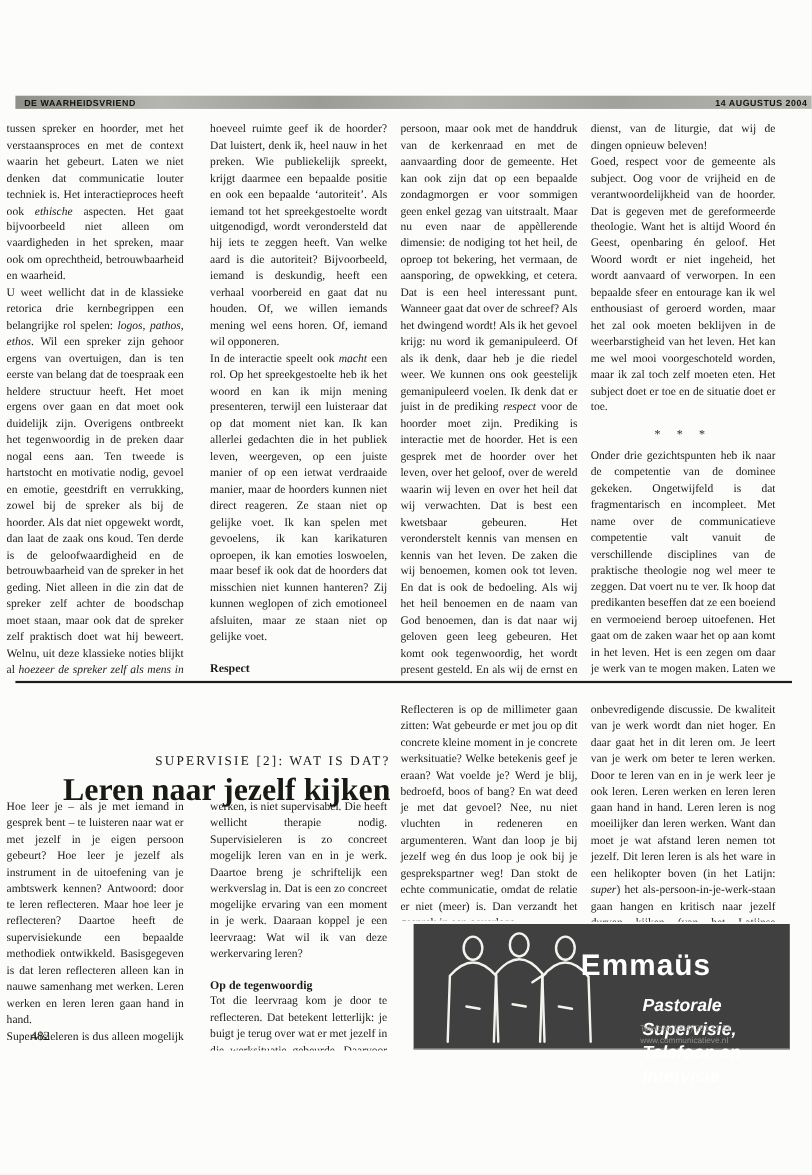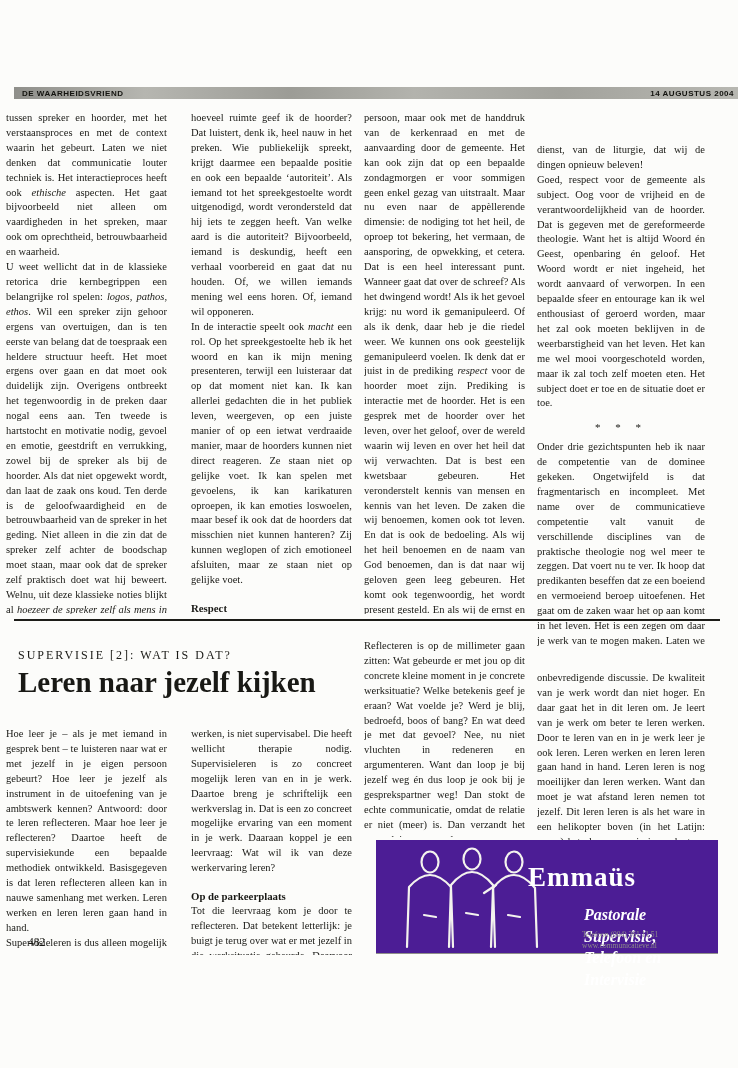--- a/index.html
+++ b/index.html
@@ -19,37 +19,37 @@
     padding:0 8px;box-sizing:border-box;
   }
   
   .col{
     position:absolute;width:161px;overflow:hidden;
     font-size:10.5px;line-height:14.9px;text-align:justify;
   }
   .col p{margin:0;}
   .col .subhead{font-weight:bold;margin-top:13px;font-size:10.8px;}
   .col .stars{text-align:center;letter-spacing:6px;margin:9px 0 5px;font-size:11px;}
-  .c1{left:6px;}  .c2{left:191px;} .c3{left:364px;} .c4{left:537px;width:168px;margin-top:32px;}
+  .c1{left:6px;}  .c2{left:191px;} .c3{left:364px;} .c4{left:537px;width:168px;}
   .top-col{top:111px;height:503px;}
   .t1{top:727px;height:223px;} .t2{top:727px;height:228px;}
   .t3{top:639px;height:198px;} .t4{top:639px;height:199px;}
   
   .rule{position:absolute;left:14px;top:619px;width:706px;height:2px;background:#1c1c18;}
   
-  .headline-block{position:absolute;left:18px;top:648px;width:337px;text-align:left;}
+  .headline-block{position:absolute;left:18px;top:684px;width:337px;text-align:right;}
   .kicker{font-size:12px;letter-spacing:2px;font-variant:small-caps;}
   .title{font-size:29px;font-weight:bold;margin:4px 0 0;line-height:1.05;}
   
   .pagenum{position:absolute;left:16px;top:936px;font-size:11.5px;margin-left:12px;}
   
   .ad{
     position:absolute;left:376px;top:840px;width:342px;height:113px;
-    background:#4c1d95;border-bottom:1px solid #8f8f8a;
-    font-family:Liberation Serif, serif;color:#fff;
+    background:#404040;border-bottom:1px solid #8f8f8a;
+    font-family:Liberation Sans, sans-serif;color:#fff;
   }
   .ad svg{position:absolute;left:16px;top:5px;}
   .ad-brand{position:absolute;left:152px;top:22px;font-size:27px;font-weight:bold;letter-spacing:1px;}
   .ad-tagline{position:absolute;left:208px;top:64px;font-size:16px;font-weight:bold;font-style:italic;line-height:1.35;}
   .ad-contact{position:absolute;left:206px;top:90px;font-size:7.5px;color:#8e8d88;line-height:1.4;}
 </style>
 </head>
 <body>
 
 <div class="page">
@@ -86,21 +86,21 @@
     <div class="headline-block">
       <div class="kicker">SUPERVISIE [2]: WAT IS DAT?</div>
       <h1 class="title">Leren naar jezelf kijken</h1>
     </div>
     <div class="col t1 c1">
         <p>Hoe leer je – als je met iemand in gesprek bent – te luisteren naar wat er met jezelf in je eigen persoon gebeurt? Hoe leer je jezelf als instrument in de uitoefening van je ambtswerk kennen? Antwoord: door te leren reflecteren. Maar hoe leer je reflecteren? Daartoe heeft de supervisiekunde een bepaalde methodiek ontwikkeld. Basisgegeven is dat leren reflecteren alleen kan in nauwe samenhang met werken. Leren werken en leren leren gaan hand in hand.</p>
         <p>Supervisieleren is dus alleen mogelijk als je stage loopt of werkt in een mensgericht, dienstverlenend beroep. De wisselwerking tussen leren en werken is fundamenteel. Wie niet kan</p>
       </div>
     <div class="col t2 c2">
         <p>werken, is niet supervisabel. Die heeft wellicht therapie nodig. Supervisieleren is zo concreet mogelijk leren van en in je werk. Daartoe breng je schriftelijk een werkverslag in. Dat is een zo concreet mogelijke ervaring van een moment in je werk. Daaraan koppel je een leervraag: Wat wil ik van deze werkervaring leren?</p>
-        <div class="subhead">Op de parkeerplaats</div>
+        <div class="subhead">Op de tegenwoordig</div>
         <p>Tot die leervraag kom je door te reflecteren. Dat betekent letterlijk: je buigt je terug over wat er met jezelf in die werksituatie gebeurde. Daarvoor moet je jezelf halt toeroepen. Je moet op de parkeerplaats naast de snelweg durven gaan staan en de rust en de concentra-</p>
       </div>
     <div class="col t3 c3">
         <p>Reflecteren is op de millimeter gaan zitten: Wat gebeurde er met jou op dit concrete kleine moment in je concrete werksituatie? Welke betekenis geef je eraan? Wat voelde je? Werd je blij, bedroefd, boos of bang? En wat deed je met dat gevoel? Nee, nu niet vluchten in redeneren en argumenteren. Want dan loop je bij jezelf weg én dus loop je ook bij je gesprekspartner weg! Dan stokt de echte communicatie, omdat de relatie er niet (meer) is. Dan verzandt het gesprek in een oeverloze,</p>
       </div>
     <div class="col t4 c4">
         <p>onbevredigende discussie. De kwaliteit van je werk wordt dan niet hoger. En daar gaat het in dit leren om. Je leert van je werk om beter te leren werken. Door te leren van en in je werk leer je ook leren. Leren werken en leren leren gaan hand in hand. Leren leren is nog moeilijker dan leren werken. Want dan moet je wat afstand leren nemen tot jezelf. Dit leren leren is als het ware in een helikopter boven (in het Latijn: <i>super</i>) het als-persoon-in-je-werk-staan gaan hangen en kritisch naar jezelf durven kijken (van het Latijnse werkwoord voor zien is </p>
       </div>
   </section>
 

